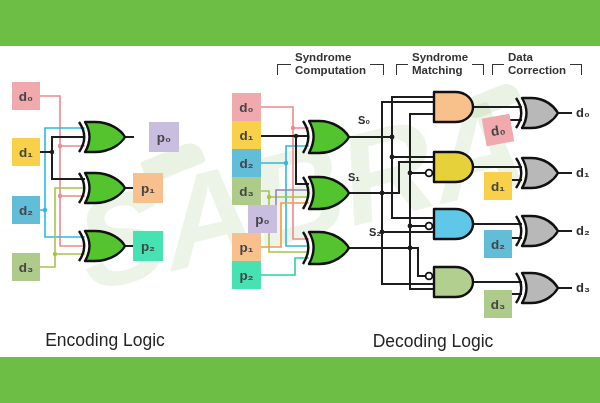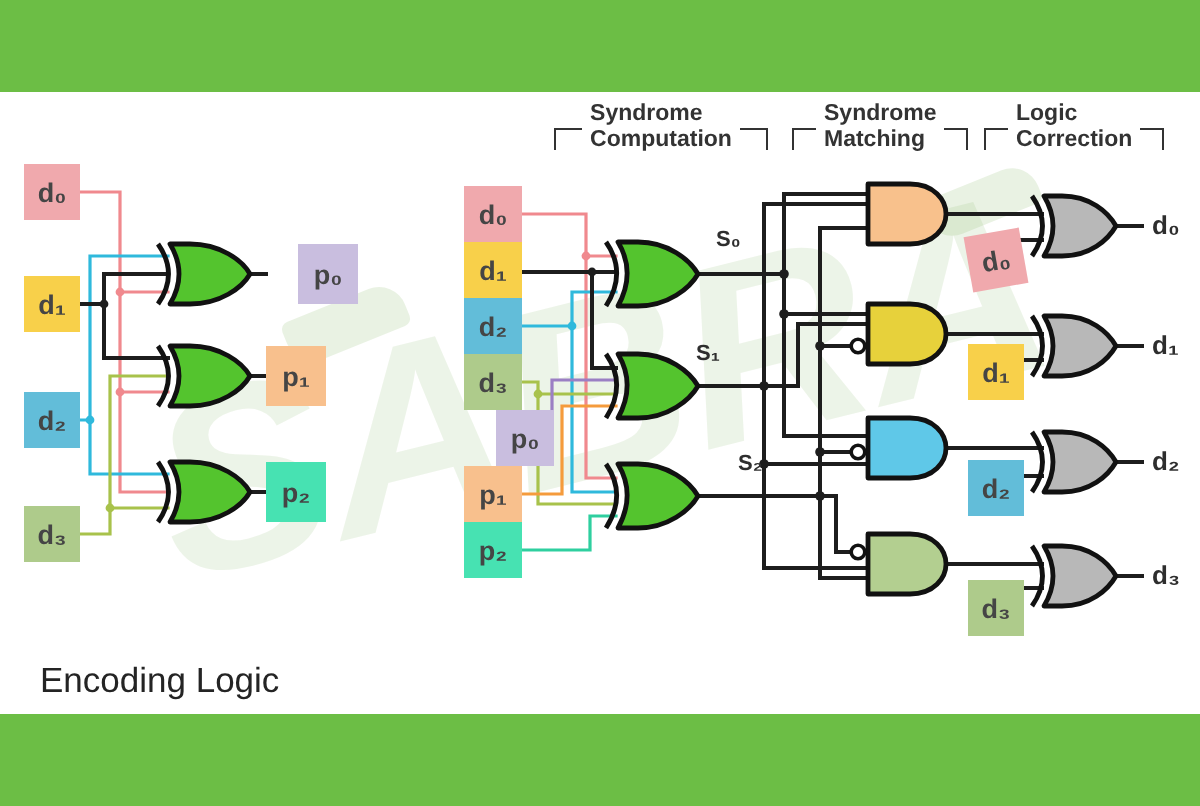--- a/index.html
+++ b/index.html
@@ -12,21 +12,21 @@
   #wm-text{left:-20px;top:120px;width:640px;text-align:center;font-size:128px;font-weight:bold;
            font-style:italic;letter-spacing:0px;color:var(--c-watermark,#8fbc74);opacity:.16;
            transform:rotate(-14deg);}
   .wing{position:absolute;background:#cfe3c2;opacity:.45;border-radius:4px 14px 4px 14px;
         transform:rotate(-22deg);}
   svg{position:absolute;left:0;top:0;}
   .box{position:absolute;display:flex;align-items:center;justify-content:center;
        font-size:13.5px;font-weight:bold;color:#454545;}
   .slabel{position:absolute;font-size:11px;font-weight:bold;color:#2e2e2e;}
   .outlabel{position:absolute;font-size:13px;font-weight:bold;color:#2e2e2e;}
-  .title{position:absolute;font-size:17.5px;color:#242424;text-align:left;width:170px;}
+  .title{position:absolute;font-size:17.5px;color:#242424;text-align:center;width:170px;}
   .bgroup{position:absolute;display:flex;align-items:flex-start;height:30px;}
   .bcorner{width:11px;height:10px;margin-top:13px;flex:0 0 auto;}
   .bcl{border-top:1.8px solid #333;border-left:1.8px solid #333;}
   .bcr{border-top:1.8px solid #333;border-right:1.8px solid #333;}
   .bseg{flex:1 1 auto;height:0;border-top:1.8px solid #333;margin-top:13px;}
   .btext{flex:0 0 auto;text-align:left;font-size:11.5px;font-weight:bold;color:#333;
          line-height:13px;padding:0 4px;white-space:nowrap;}
   .c-d0{background:var(--c-box_d0,#f0a9ad);} .c-d1{background:var(--c-box_d1,#f8d04a);}
   .c-d2{background:var(--c-box_d2,#62bdd9);} .c-d3{background:var(--c-box_d3,#aecb8b);}
   .c-p0{background:var(--c-box_p0,#c9bedf);margin-left:16px;} .c-p1{background:var(--c-box_p1,#f8c08d);}
@@ -236,22 +236,23 @@
         <div>Syndrome</div>
         <div>Matching</div>
       </div>
     <div class="bseg"></div>
     <div class="bcorner bcr"></div>
   </div>
   <div class="bgroup" style="left:492px;top:51px;width:88px;">
     <div class="bcorner bcl"></div>
     <div class="bseg"></div>
     <div class="btext">
-        <div>Logic</div>
+        <div>Data</div>
         <div>Correction</div>
       </div>
     <div class="bseg"></div>
     <div class="bcorner bcr"></div>
   </div>
 
   <div class="title" style="left:20px;top:330px;">Encoding Logic</div>
+  <div class="title" style="left:348px;top:331px;">Decoding Logic</div>
 
 </div>
 
 </body></html>

